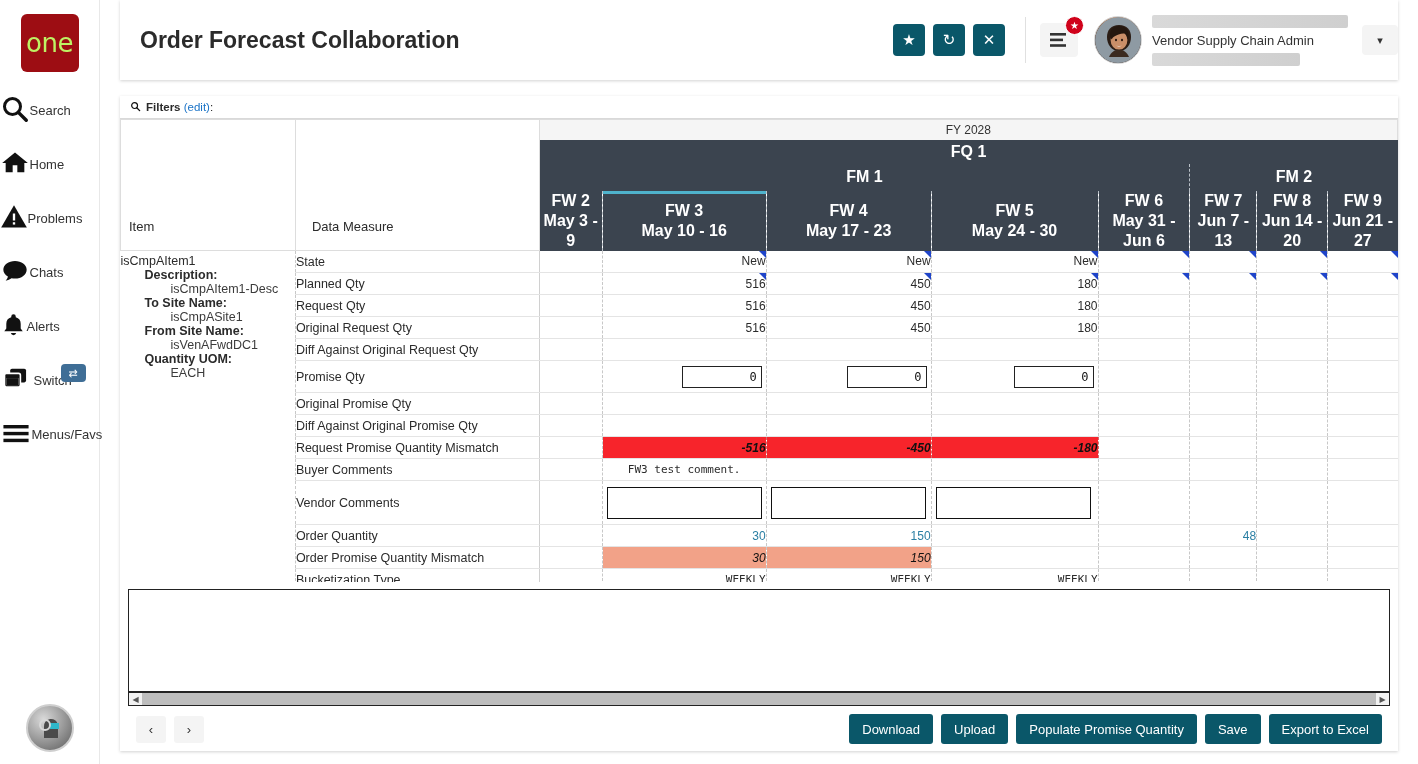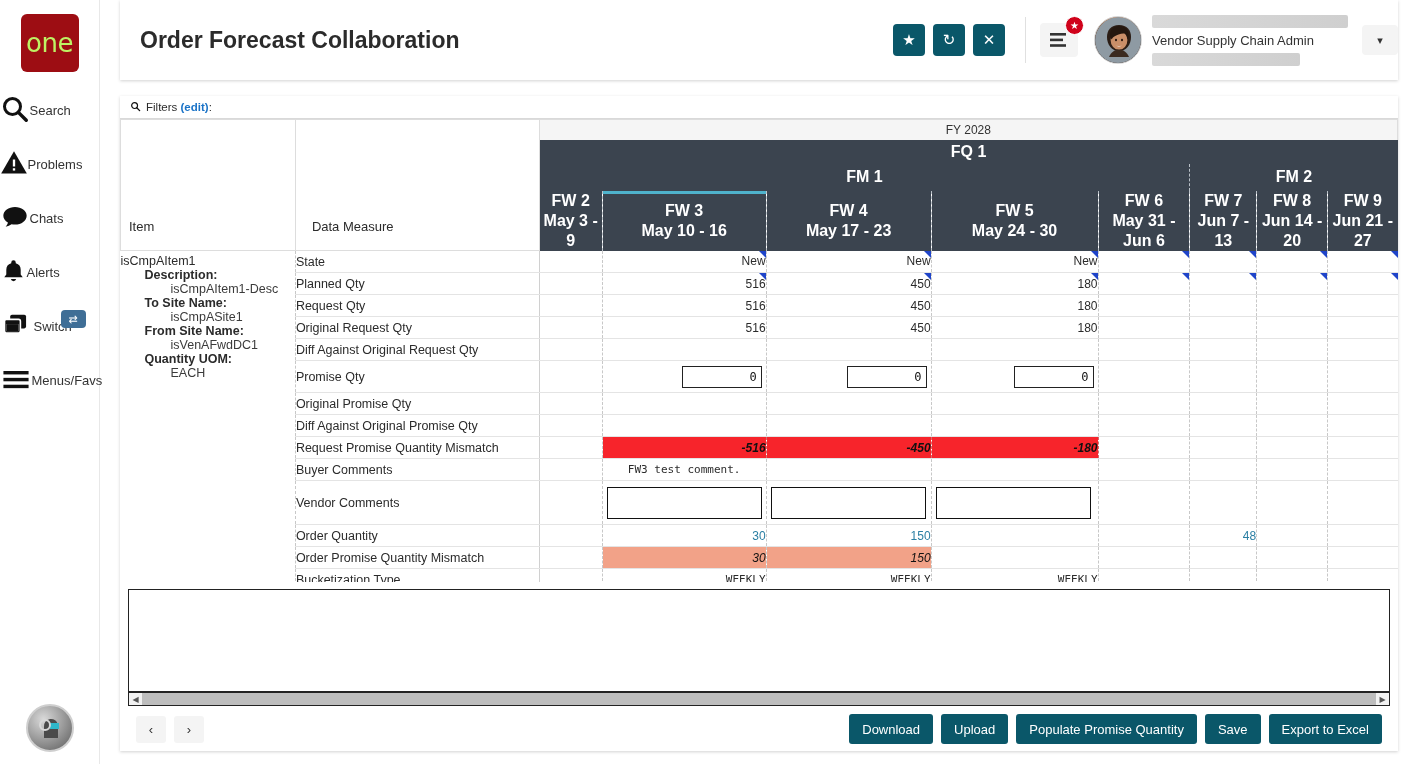--- a/index.html
+++ b/index.html
@@ -88,22 +88,22 @@
   #panel {
     position:absolute; left:120px; top:96px; width:1278px; height:655px;
     background:#fff; box-shadow:0 1px 3px rgba(0,0,0,.18);
   }
   #filters-bar {
     height:23px; display:flex; align-items:center; padding-left:10px;
     border-bottom:1px solid #d9d9d9; font-size:11.5px; color:#2b2b2b;
     white-space:nowrap; overflow:hidden;
   }
   #filters-icon { margin-right:5px; font-size:11px; }
-  #filters-label { font-weight:normal; }
-  #filters-edit { color:#1a73c7; font-weight:bold; cursor:pointer; }
+  #filters-label { font-weight:bold; }
+  #filters-edit { color:#1a73c7; font-weight:normal; cursor:pointer; }
   #filters-text { margin-left:9px; color:#2b2b2b; }
 
   
   #grid-wrap { position:relative; width:1278px; height:463px; overflow:hidden; }
   table.grid { border-collapse:collapse; table-layout:fixed; font-size:12px; }
   .grid td, .grid th { padding:0; margin:0; }
 
   .hdr-dark { background:#3b444f; color:#fff; text-align:center; font-weight:bold; font-size:16px;
               border-right:1px dashed #b9c0c7; }
   .hdr-fy  { background:#f5f5f5; color:#333; text-align:center; font-size:12px; border:1px solid #ddd; border-bottom:none;}
@@ -186,20 +186,28 @@
     <div class="rail-item">
       <span class="ico">
         <svg width="30" height="30" viewBox="0 0 24 24">
             <circle cx="10" cy="10" r="6.4" fill="none" stroke="#111" stroke-width="2.4"></circle>
             <line x1="14.7" y1="14.7" x2="21" y2="21" stroke="#111" stroke-width="2.8" stroke-linecap="round"></line>
           </svg>
       </span>
       <span class="lbl">Search</span>
     </div>
 
+    <div class="rail-item">
+      <span class="ico">
+        <svg width="30" height="28" viewBox="0 0 24 24">
+            <path d="M12 3 L23 12 L20 12 L20 20 L14 20 L14 14 L10 14 L10 20 L4 20 L4 12 L1 12 Z" fill="#111"></path>
+          </svg>
+      </span>
+      <span class="lbl">Home</span>
+    </div>
 
     <div class="rail-item">
       <span class="ico">
         <svg width="28" height="28" viewBox="0 0 24 24">
             <path d="M12 2 L23 21 L1 21 Z" fill="#111"></path>
             <rect x="11" y="9" width="2" height="6" fill="#fff"></rect>
             <rect x="11" y="16.5" width="2" height="2" fill="#fff"></rect>
           </svg>
       </span>
       <span class="lbl">Problems</span>

